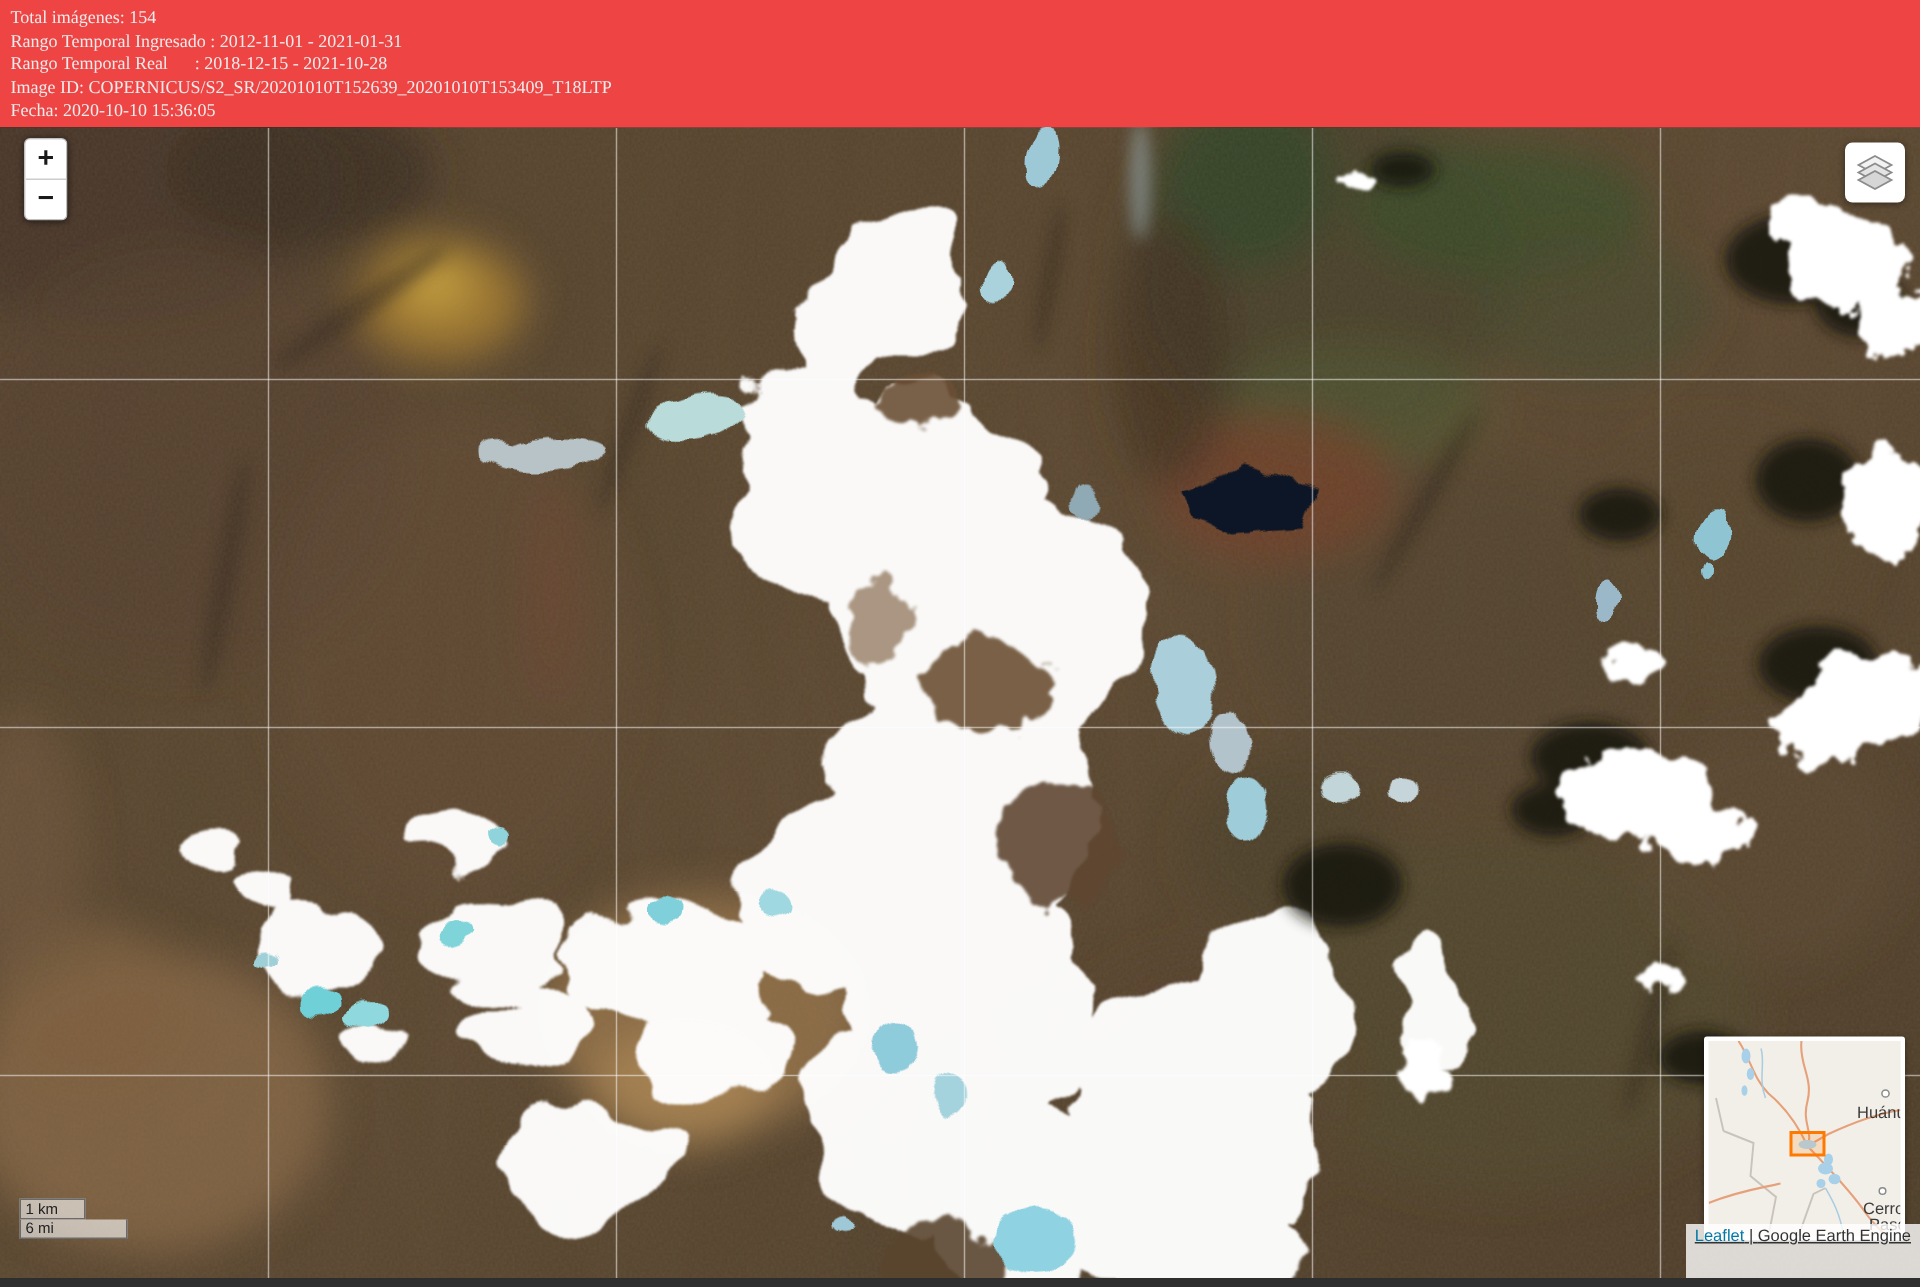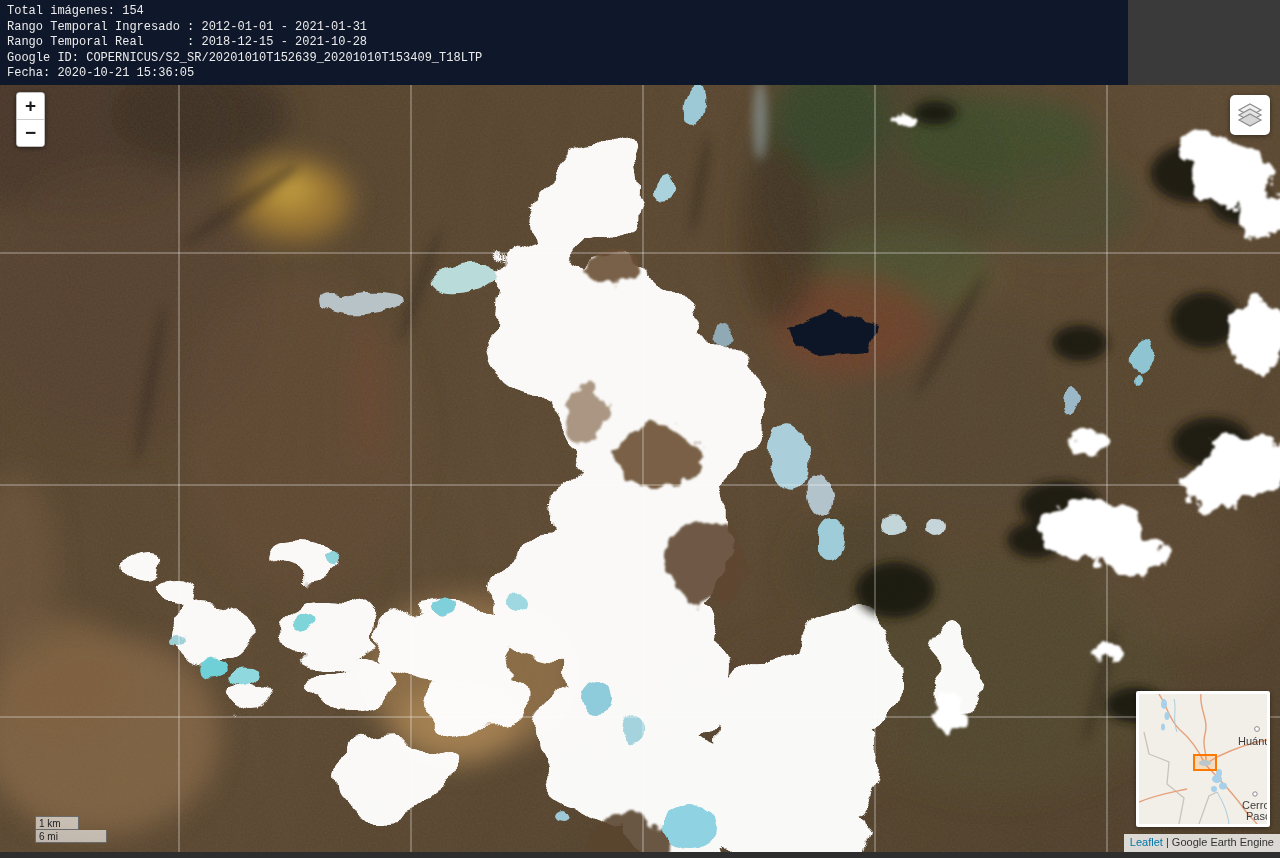--- a/index.html
+++ b/index.html
@@ -1,58 +1,58 @@
 <!DOCTYPE html>
 <html><head>
 <meta charset="utf-8">
 <style>
   html,body{margin:0;padding:0;background:#3a3a3a;}
   #app{position:relative;width:1280px;height:858px;overflow:hidden;background:#3a3a3a;
        font-family:"Liberation Sans",sans-serif;}
   
-  #info-panel{position:absolute;left:0;top:0;width:1128px;height:85px;background:#0f172a;
-              color:#ececec;font-family:Liberation Mono, monospace;font-size:12px;
+  #info-panel{position:absolute;left:0;top:0;width:1280px;height:85px;background:#ef4444;
+              color:#ececec;font-family:Liberation Serif, serif;font-size:12px;
               line-height:15.6px;padding:4px 0 0 7px;box-sizing:border-box;}
   .info-line{white-space:pre;}
   
   #map{position:absolute;left:0;top:85px;width:1280px;height:767px;overflow:hidden;cursor:grab;}
   #map svg.scene{position:absolute;left:0;top:0;}
   
   .zoom-ctrl{position:absolute;left:16px;top:7px;width:27px;border-radius:4px;overflow:hidden;
              box-shadow:0 1px 5px rgba(0,0,0,.55);border:1px solid rgba(0,0,0,.25);background:#fff;}
   .zoom-btn{width:27px;height:26px;background:#fff;color:#1a1a1a;font:bold 19px/26px "Liberation Sans",sans-serif;
             text-align:center;cursor:pointer;user-select:none;}
   .zoom-btn.first{border-bottom:1px solid #ccc;}
   .layers-ctrl{position:absolute;right:10px;top:10px;width:40px;height:40px;background:#fff;border-radius:5px;
                box-shadow:0 1px 5px rgba(0,0,0,.45);display:flex;align-items:center;justify-content:center;cursor:pointer;}
-  .scale-ctrl{position:absolute;left:13px;bottom:9px;font:10px/11px "Liberation Sans",sans-serif;color:#222;margin-left:22px;}
+  .scale-ctrl{position:absolute;left:13px;bottom:26px;font:10px/11px "Liberation Sans",sans-serif;color:#222;}
   .scale-line{background:rgba(255,255,255,.6);border:1px solid #6a6a6a;padding:1px 3px 0;height:11px;box-sizing:content-box;}
   .scale-line.km{width:36px;}
   .scale-line.mi{width:64px;border-top:none;}
   
   .minimap{position:absolute;right:10px;bottom:25px;width:128px;height:130px;border:3px solid #fff;
            border-radius:2px;box-shadow:0 1px 4px rgba(0,0,0,.4);overflow:hidden;background:#f2efe9;cursor:pointer;}
   
   .attribution{position:absolute;right:0;bottom:0;background:rgba(255,255,255,.8);
-               font:11px/15px "Liberation Sans",sans-serif;color:#333;padding:1px 6px 2px;white-space:nowrap;}
+               font:11px/15px "Liberation Sans",sans-serif;color:#333;padding:1px 6px 20px;white-space:nowrap;text-decoration:underline;}
   .attribution a{color:#0078a8;text-decoration:none;cursor:pointer;}
   
   #bottom-bar{position:absolute;left:0;top:852px;width:1280px;height:6px;background:#2e2e2e;}
 </style>
 </head>
 <body>
 
 <div id="app">
 
   <div id="info-panel">
     <div class="info-line">Total imágenes: 154</div>
-    <div class="info-line">Rango Temporal Ingresado : 2012-01-01 - 2021-01-31</div>
+    <div class="info-line">Rango Temporal Ingresado : 2012-11-01 - 2021-01-31</div>
     <div class="info-line">Rango Temporal Real      : 2018-12-15 - 2021-10-28</div>
-    <div class="info-line">Google ID: COPERNICUS/S2_SR/20201010T152639_20201010T153409_T18LTP</div>
-    <div class="info-line">Fecha: 2020-10-21 15:36:05</div>
+    <div class="info-line">Image ID: COPERNICUS/S2_SR/20201010T152639_20201010T153409_T18LTP</div>
+    <div class="info-line">Fecha: 2020-10-10 15:36:05</div>
   </div>
 
   <div id="map">
 
     <svg class="scene" width="1280" height="767" viewBox="0 0 1280 767">
       <defs>
         <linearGradient id="base" x1="0" y1="0" x2="1" y2="1">
           <stop offset="0" stop-color="#53412c"></stop>
           <stop offset=".5" stop-color="#5c4832"></stop>
           <stop offset="1" stop-color="#4c3c29"></stop>

